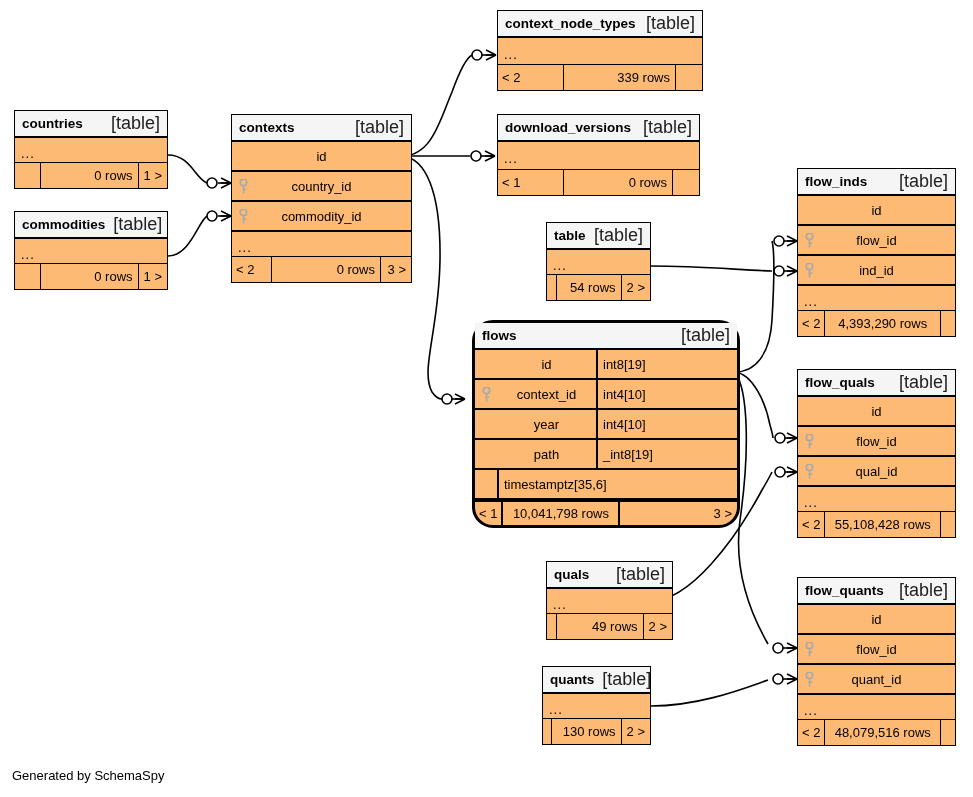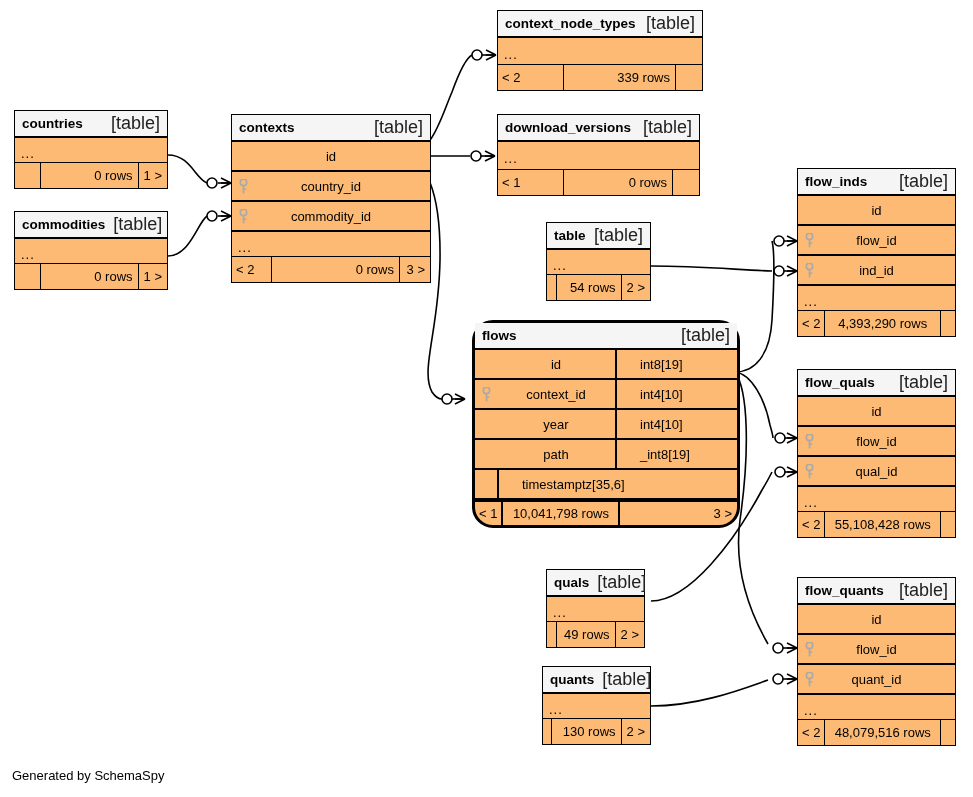--- a/index.html
+++ b/index.html
@@ -91,24 +91,24 @@
     align-items: center;
     justify-content: center;
     padding: 8px 6px;
     white-space: nowrap;
   }
   .cell-type {
     box-sizing: border-box;
     border-left: 2px solid #000000;
     display: flex;
     align-items: center;
-    padding: 0 23px;
+    padding: 0 5px;
     white-space: nowrap;
     flex: 0 0 auto;
-    width: 122px;
+    width: 141px;
   }
 
   .tbl-ellipsis {
     box-sizing: border-box;
     height: 25px;
     display: flex;
     align-items: center;
     padding: 0 6px;
     border-bottom: 1px solid #000000;
     color: #000;
@@ -240,21 +240,21 @@
     <div class="tbl-ellipsis">
       <span>...</span>
     </div>
     <div class="tbl-footer">
       <div class="foot-left" style="min-width:26px;"></div>
       <div class="foot-mid">0 rows</div>
       <div class="foot-right">1 &gt;</div>
     </div>
   </div>
 
-  <div class="table-node" style="left:231px; top:114px; width:200px;">
+  <div class="table-node" style="left:231px; top:114px; width:181px;">
     <div class="tbl-header">
       <span class="tname">contexts</span>
       <span class="ttype">[table]</span>
     </div>
     <div class="tbl-row">
       <div class="cell-key"></div>
       <div class="cell-name">id</div>
       <div class="cell-key"></div>
     </div>
     <div class="tbl-row">
@@ -327,21 +327,21 @@
     <div class="tbl-ellipsis">
       <span>...</span>
     </div>
     <div class="tbl-footer">
       <div class="foot-left" style="min-width:10px;"></div>
       <div class="foot-mid">54 rows</div>
       <div class="foot-right">2 &gt;</div>
     </div>
   </div>
 
-  <div class="table-node" style="left:546px; top:561px; width:99px;margin-top:8px;">
+  <div class="table-node" style="left:546px; top:561px; width:127px;">
     <div class="tbl-header">
       <span class="tname">quals</span>
       <span class="ttype">[table]</span>
     </div>
     <div class="tbl-ellipsis">
       <span>...</span>
     </div>
     <div class="tbl-footer">
       <div class="foot-left" style="min-width:10px;"></div>
       <div class="foot-mid">49 rows</div>

